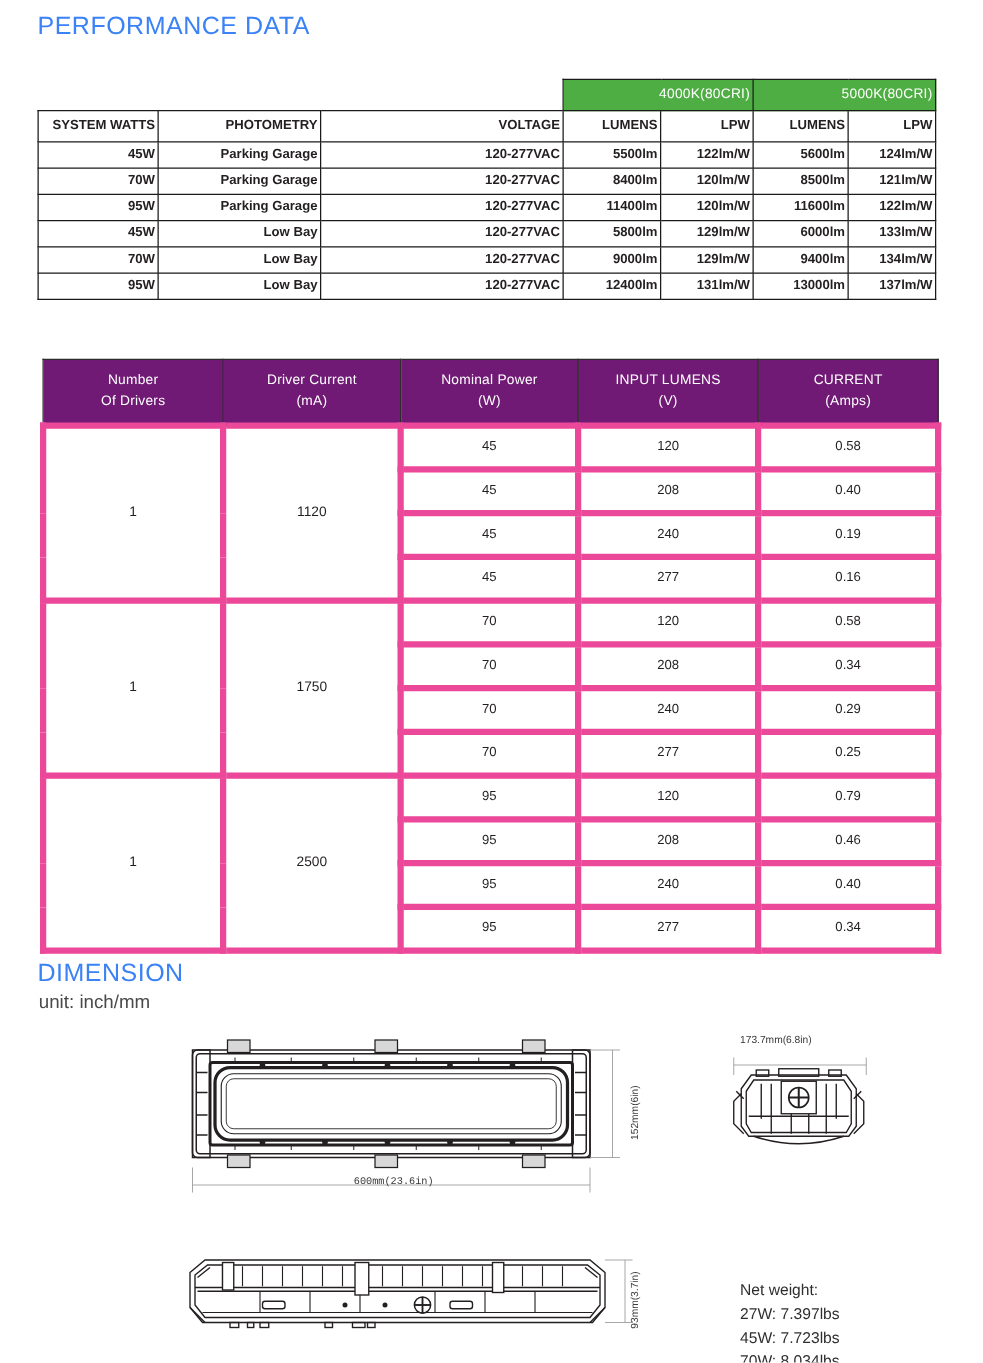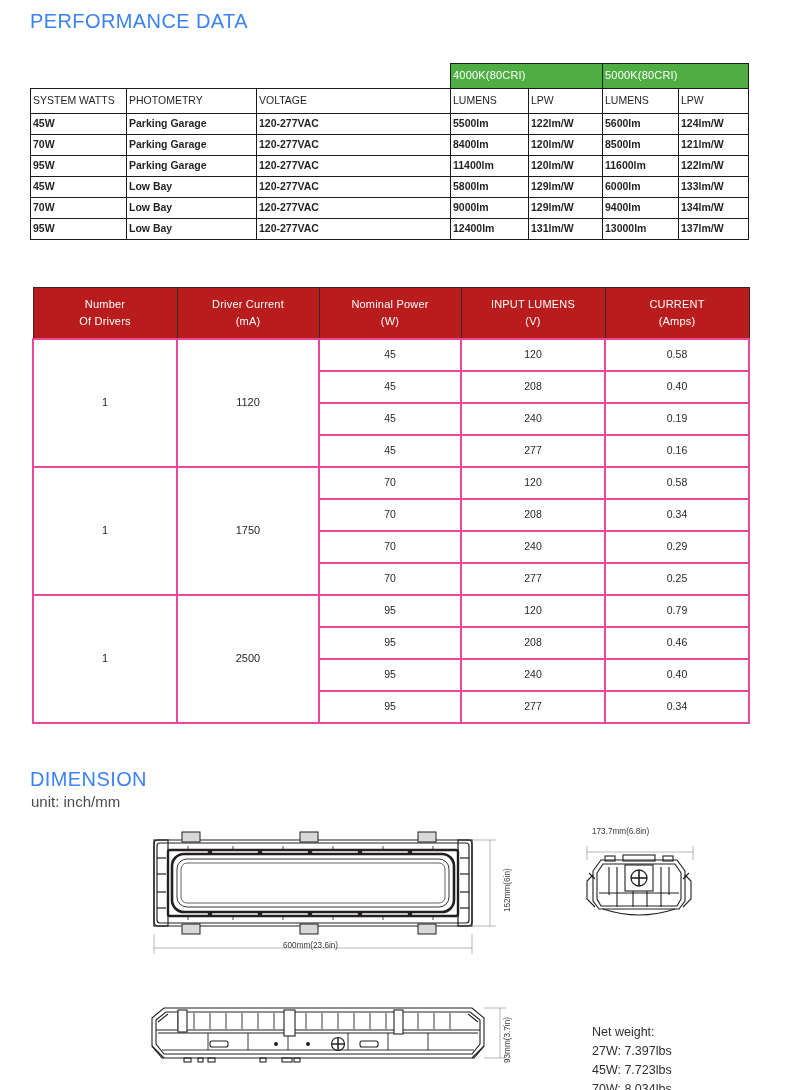--- a/index.html
+++ b/index.html
@@ -32,54 +32,54 @@
   
   table{border-collapse:collapse;table-layout:fixed;}
   .perf{
     position:absolute;left:30px;top:63px;width:718px;
   }
   .perf td,.perf th{
     border:1px solid #1a1a1a;
     height:20px;
     font-size:10.5px;
     font-weight:700;
-    text-align:left;
+    text-align:right;
     vertical-align:middle;
     color:#231f20;
     padding:0 2px;
     line-height:1.05;
   }
   .perf .nb{border:none;}
   .perf .green{
     background:#4fae43;
     color:#ffffff;
     font-weight:400;
     font-size:11px;
     height:24px;
     letter-spacing:.2px;
   }
-  .perf .hdr{font-weight:400;font-size:10.5px;height:24px;}
+  .perf .hdr{font-weight:700;font-size:10.5px;height:24px;}
   .perf .body td{font-weight:700;}
 
   
   .elec{
     position:absolute;left:32px;top:287px;width:716px;
   }
   .elec td{
-    border:2px solid #ec4899;
+    border:5px solid #ec4899;
     font-size:10.5px;
     text-align:center;
     vertical-align:middle;
     color:#231f20;
     height:30px;
     line-height:1.45;
     padding:0 2px;
   }
   .elec .ghead{
-    background:#b91c1c;
+    background:#701a75;
     color:#ffffff;
     font-size:11px;
     height:50px;
     border:1px solid #2b2b2b;
     letter-spacing:.2px;
   }
   .elec .ghead div{line-height:1.55;}
   .elec .grp{font-size:11px;}
   .netw{
     position:absolute;
@@ -365,21 +365,21 @@
 
       <line x1="6" y1="106" x2="6" y2="126"></line>
       <line x1="324" y1="106" x2="324" y2="126"></line>
       <line x1="6" y1="120" x2="324" y2="120"></line>
 
       <line x1="324" y1="12" x2="348" y2="12"></line>
       <line x1="324" y1="98" x2="348" y2="98"></line>
       <line x1="342" y1="12" x2="342" y2="98"></line>
     </g>
   </svg>
-  <div class="dimlabel" style="left:283px;top:941px;">600mm(23.6in)</div>
+  <div class="dimlabel" style="left:283px;top:941px;font-family:Liberation Mono, monospace;">600mm(23.6in)</div>
   <div class="dimlabel rot" style="left:503px;top:912px;">152mm(6in)</div>
 
   <svg style="position:absolute;left:583px;top:851px;" width="112" height="75" viewBox="0 0 112 75">
     <g fill="none" stroke="#231f20" stroke-width="1.1">
       <path d="M10 20 L18 9 L94 9 L102 20 L102 50 L96 58 L16 58 L10 50 Z"></path>
       <path d="M14 22 L20 13 L92 13 L98 22 L98 48 L94 55 L18 55 L14 48 Z"></path>
       <rect x="40" y="4" width="32" height="6"></rect>
       <rect x="22" y="5" width="10" height="5"></rect>
       <rect x="80" y="5" width="10" height="5"></rect>
 

